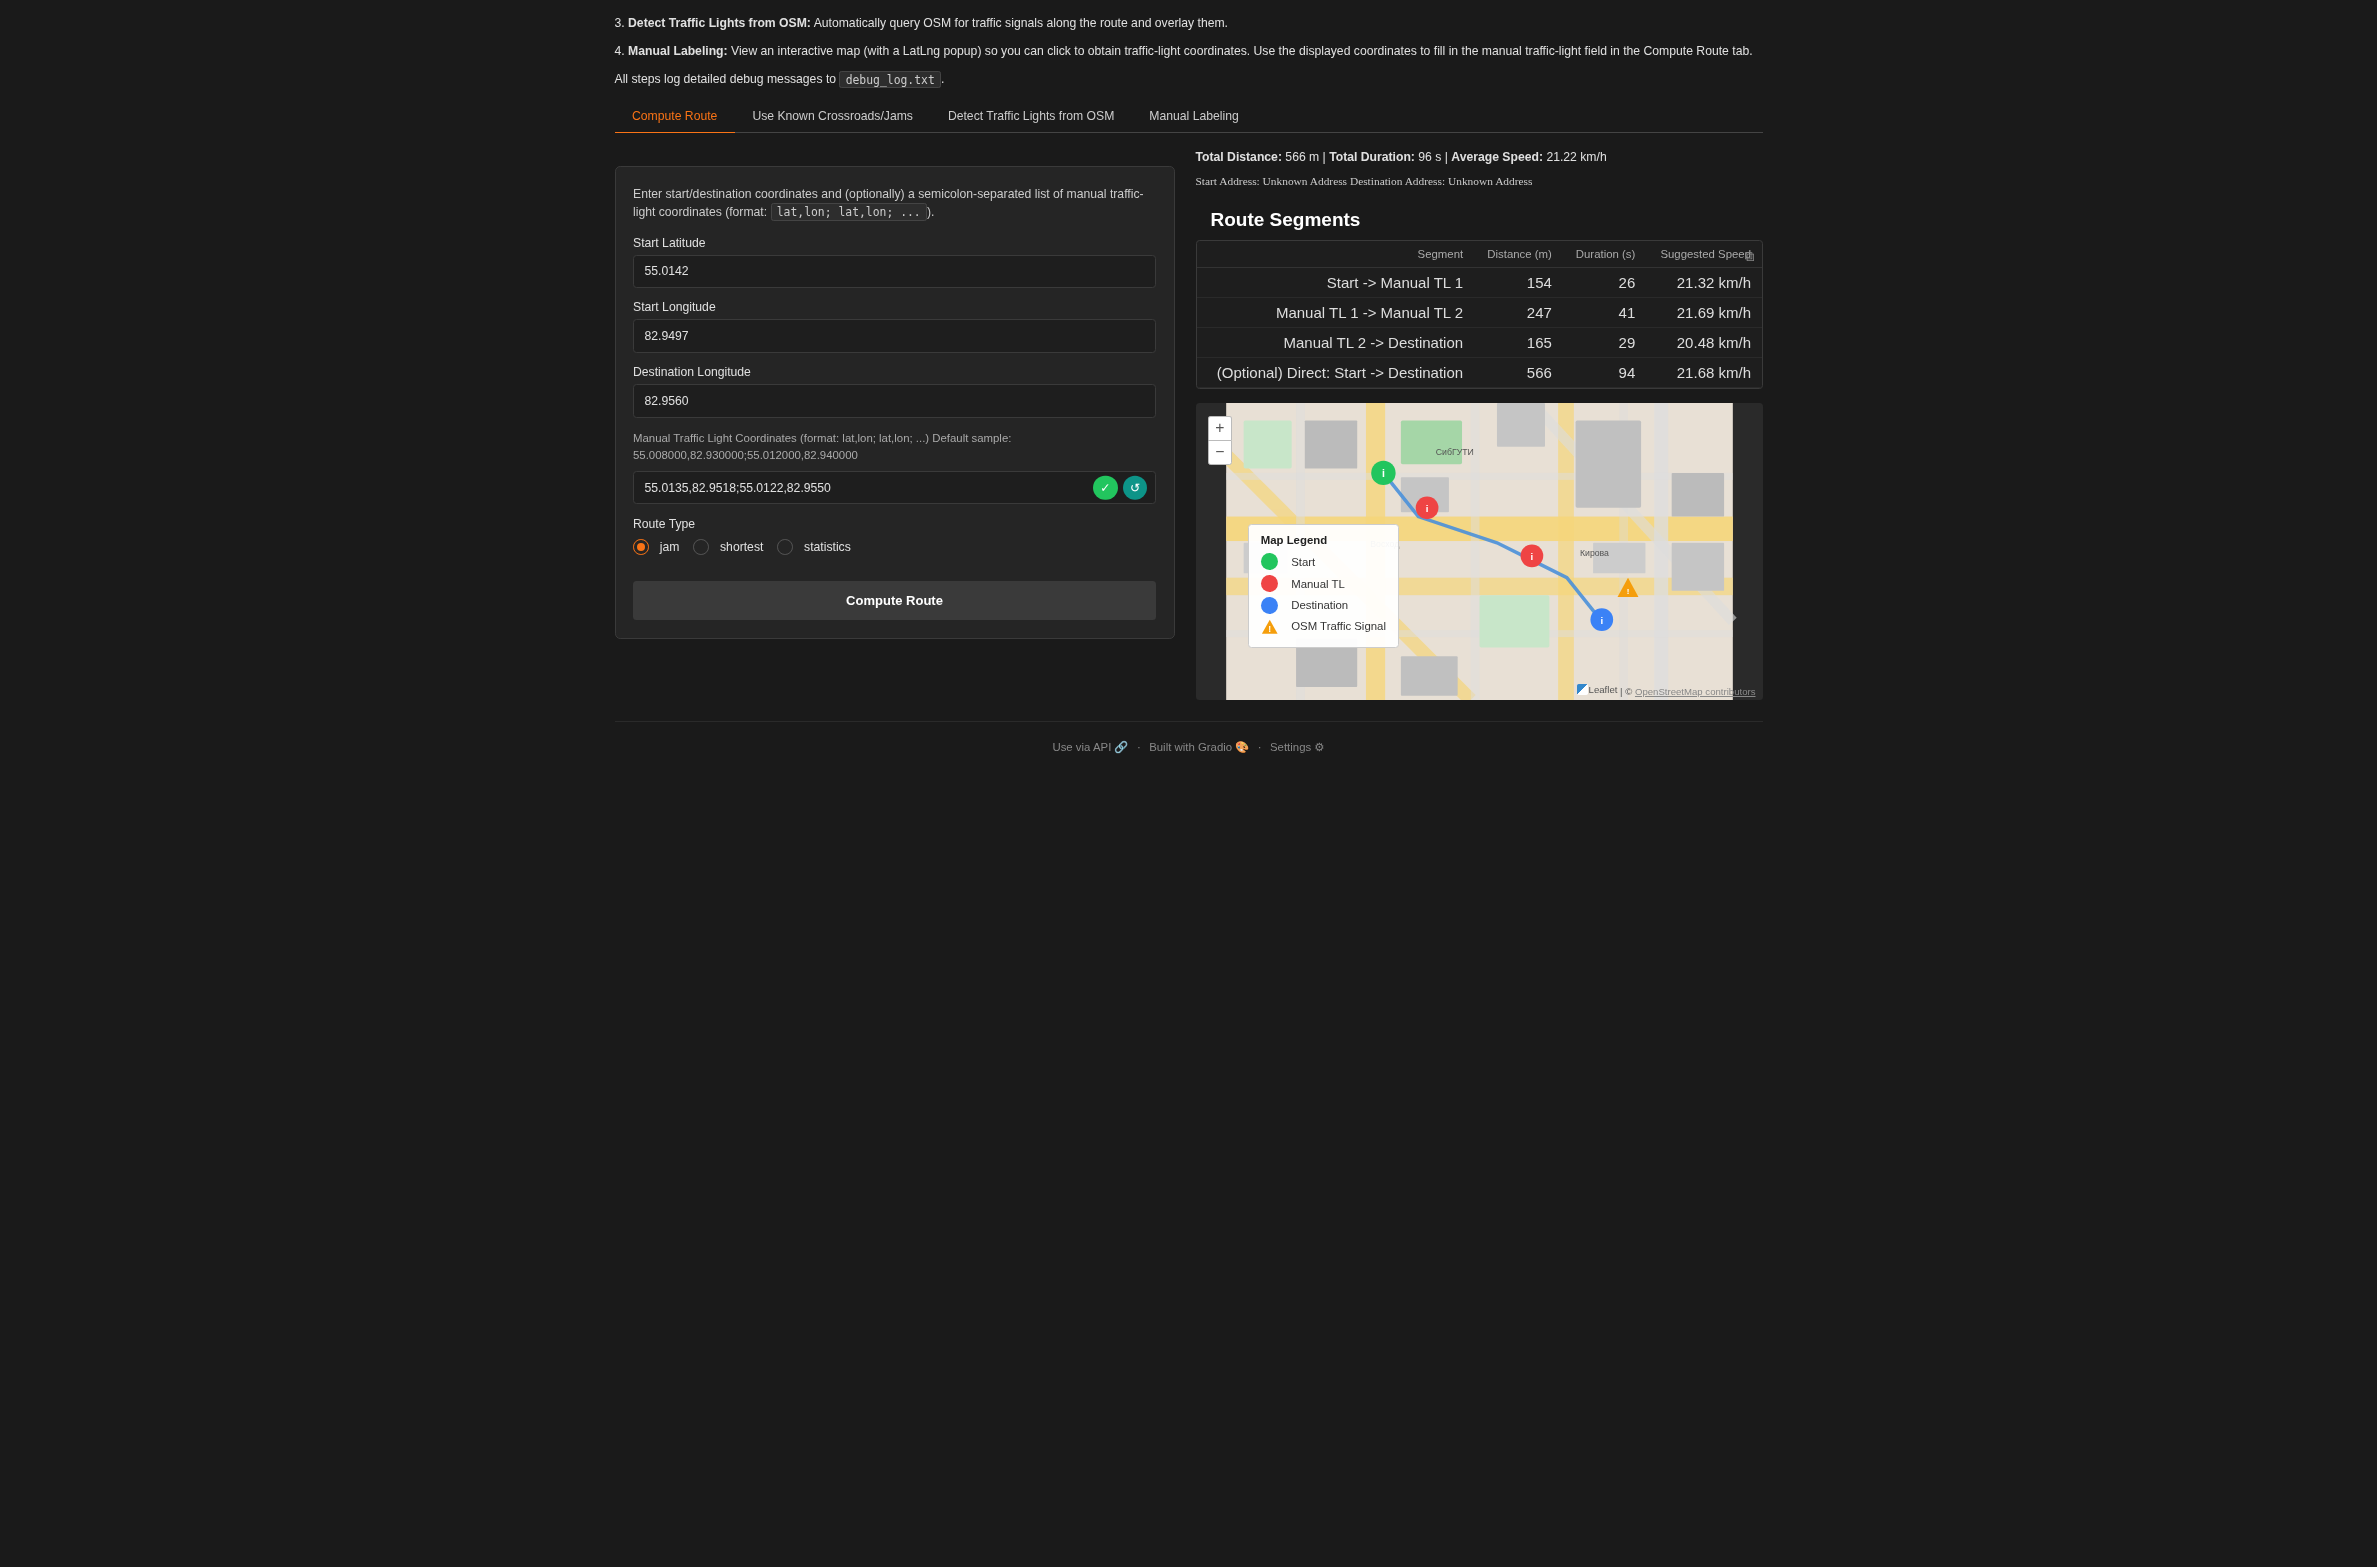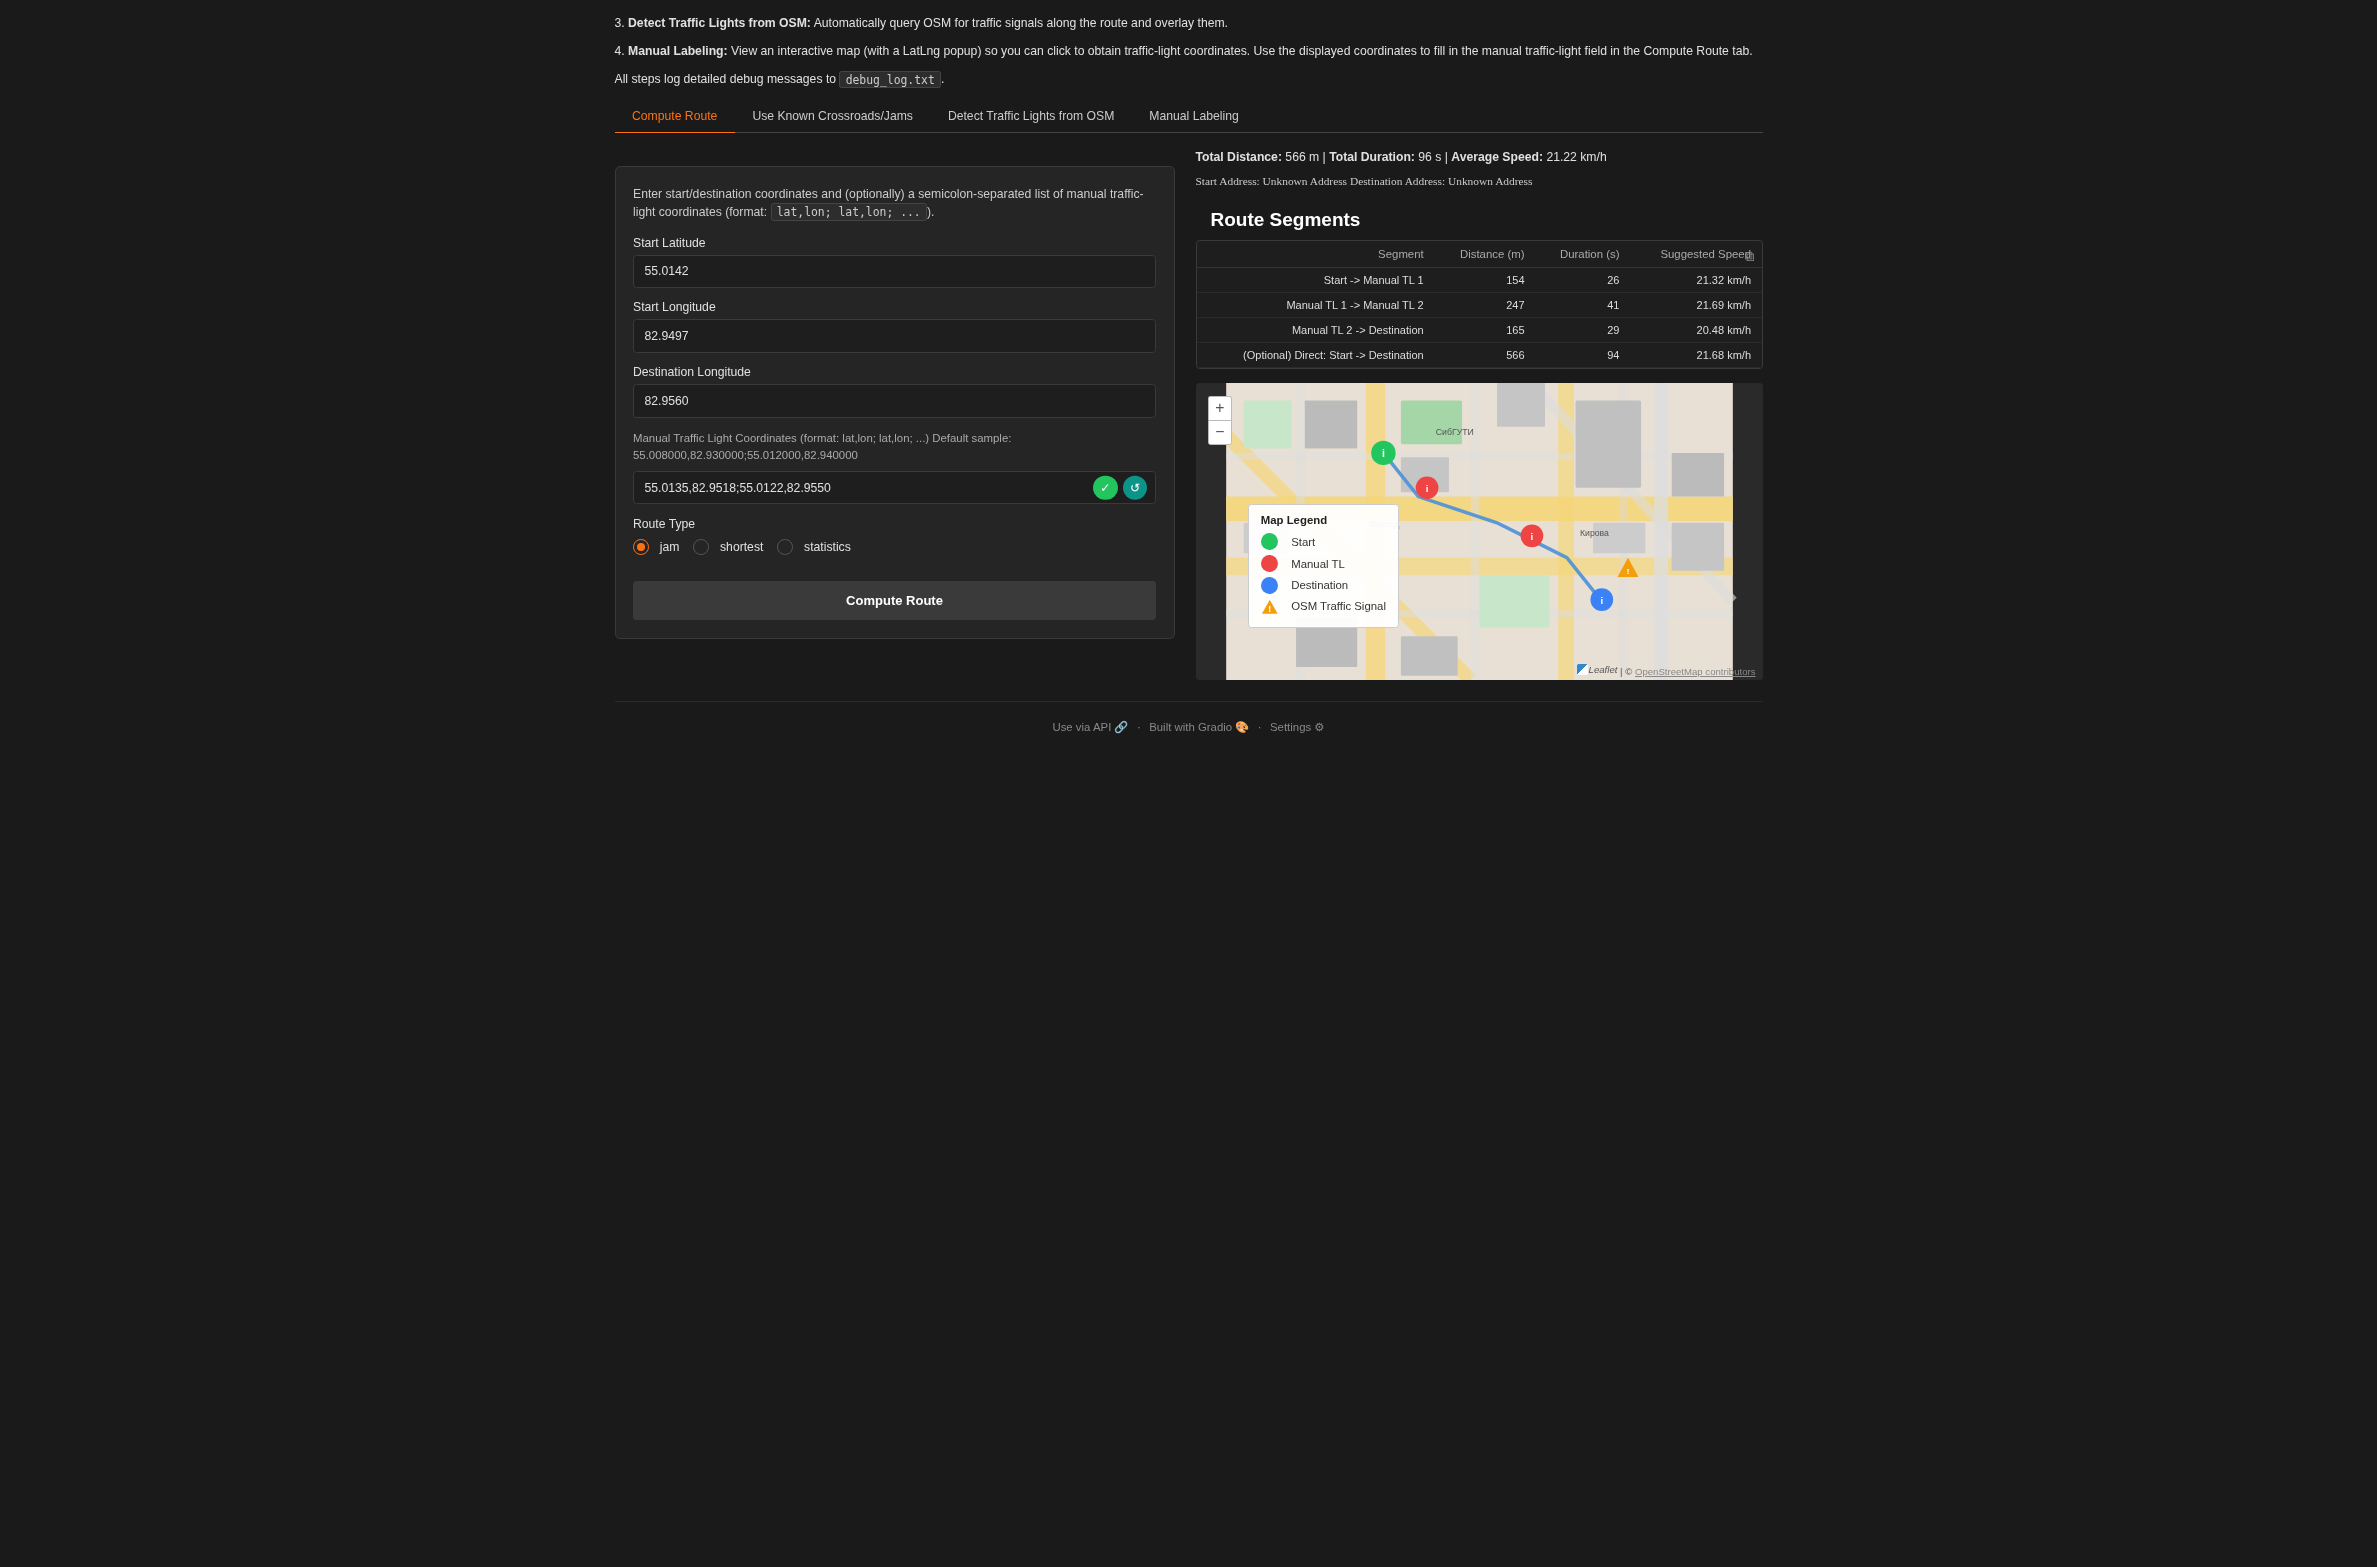--- a/index.html
+++ b/index.html
@@ -213,21 +213,21 @@
       text-align: right;
       padding: 7px 10.5px;
       color: #aaa;
       font-size: 11.4px;
       font-weight: 500;
       border-bottom: 0.9px solid #333;
     }
     table.segments td {
       text-align: right;
       padding: 6.1px 10.5px;
-      font-size: 11px;
+      font-size: 15px;
       color: #ddd;
       border-bottom: 0.9px solid #2a2a2a;
     }
     table.segments td:first-child,
     table.segments th:first-child {
       text-align: right;
       margin-top: 44px;
     }
     .map-container {
       width: 100%;
@@ -314,21 +314,20 @@
       bottom: 3.5px;
       right: 7px;
       font-size: 9.6px;
       color: #555;
     }
     .map-attribution a { color: #888; }
     .leaflet-badge {
       display: inline-flex;
       align-items: center;
       gap: 1px;
-      font-style: italic;
     }
     .leaflet-badge-icon {
       width: 10.5px;
       height: 10.5px;
       background: linear-gradient(135deg, #3388cc 50%, #fff 50%);
       border-radius: 1.7px;
     }
   </style>
 </head>
 <body>

